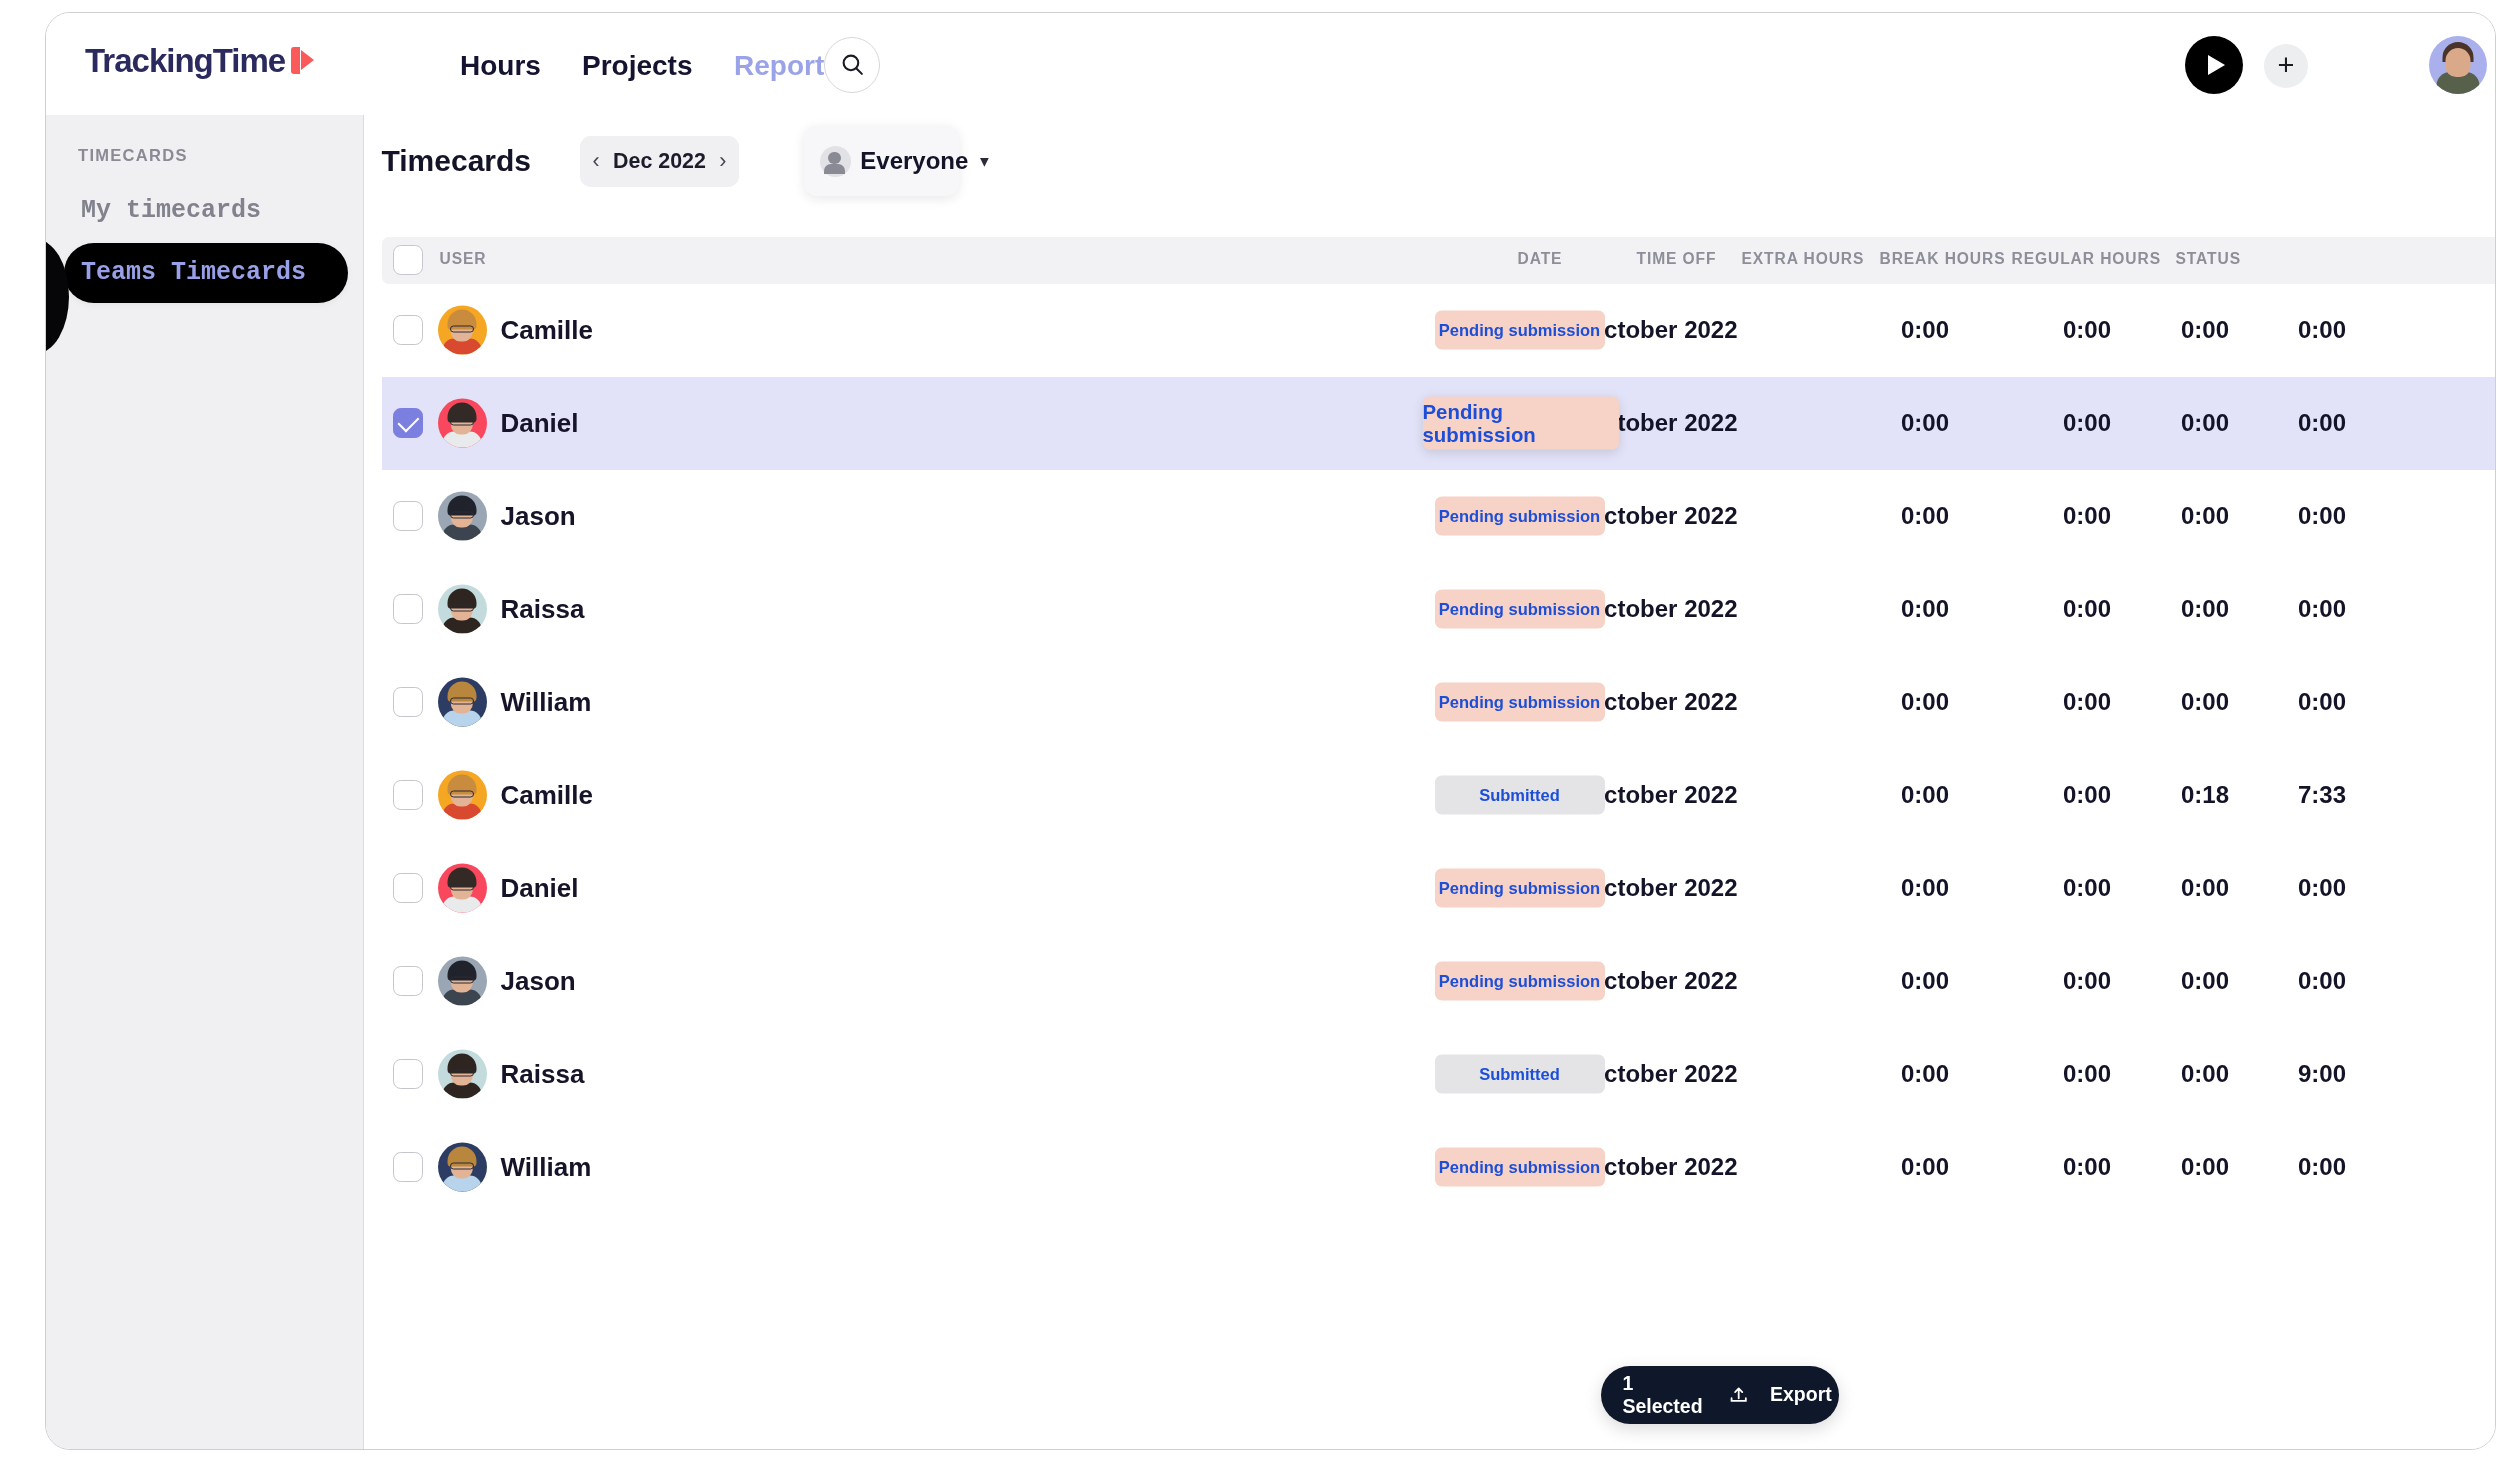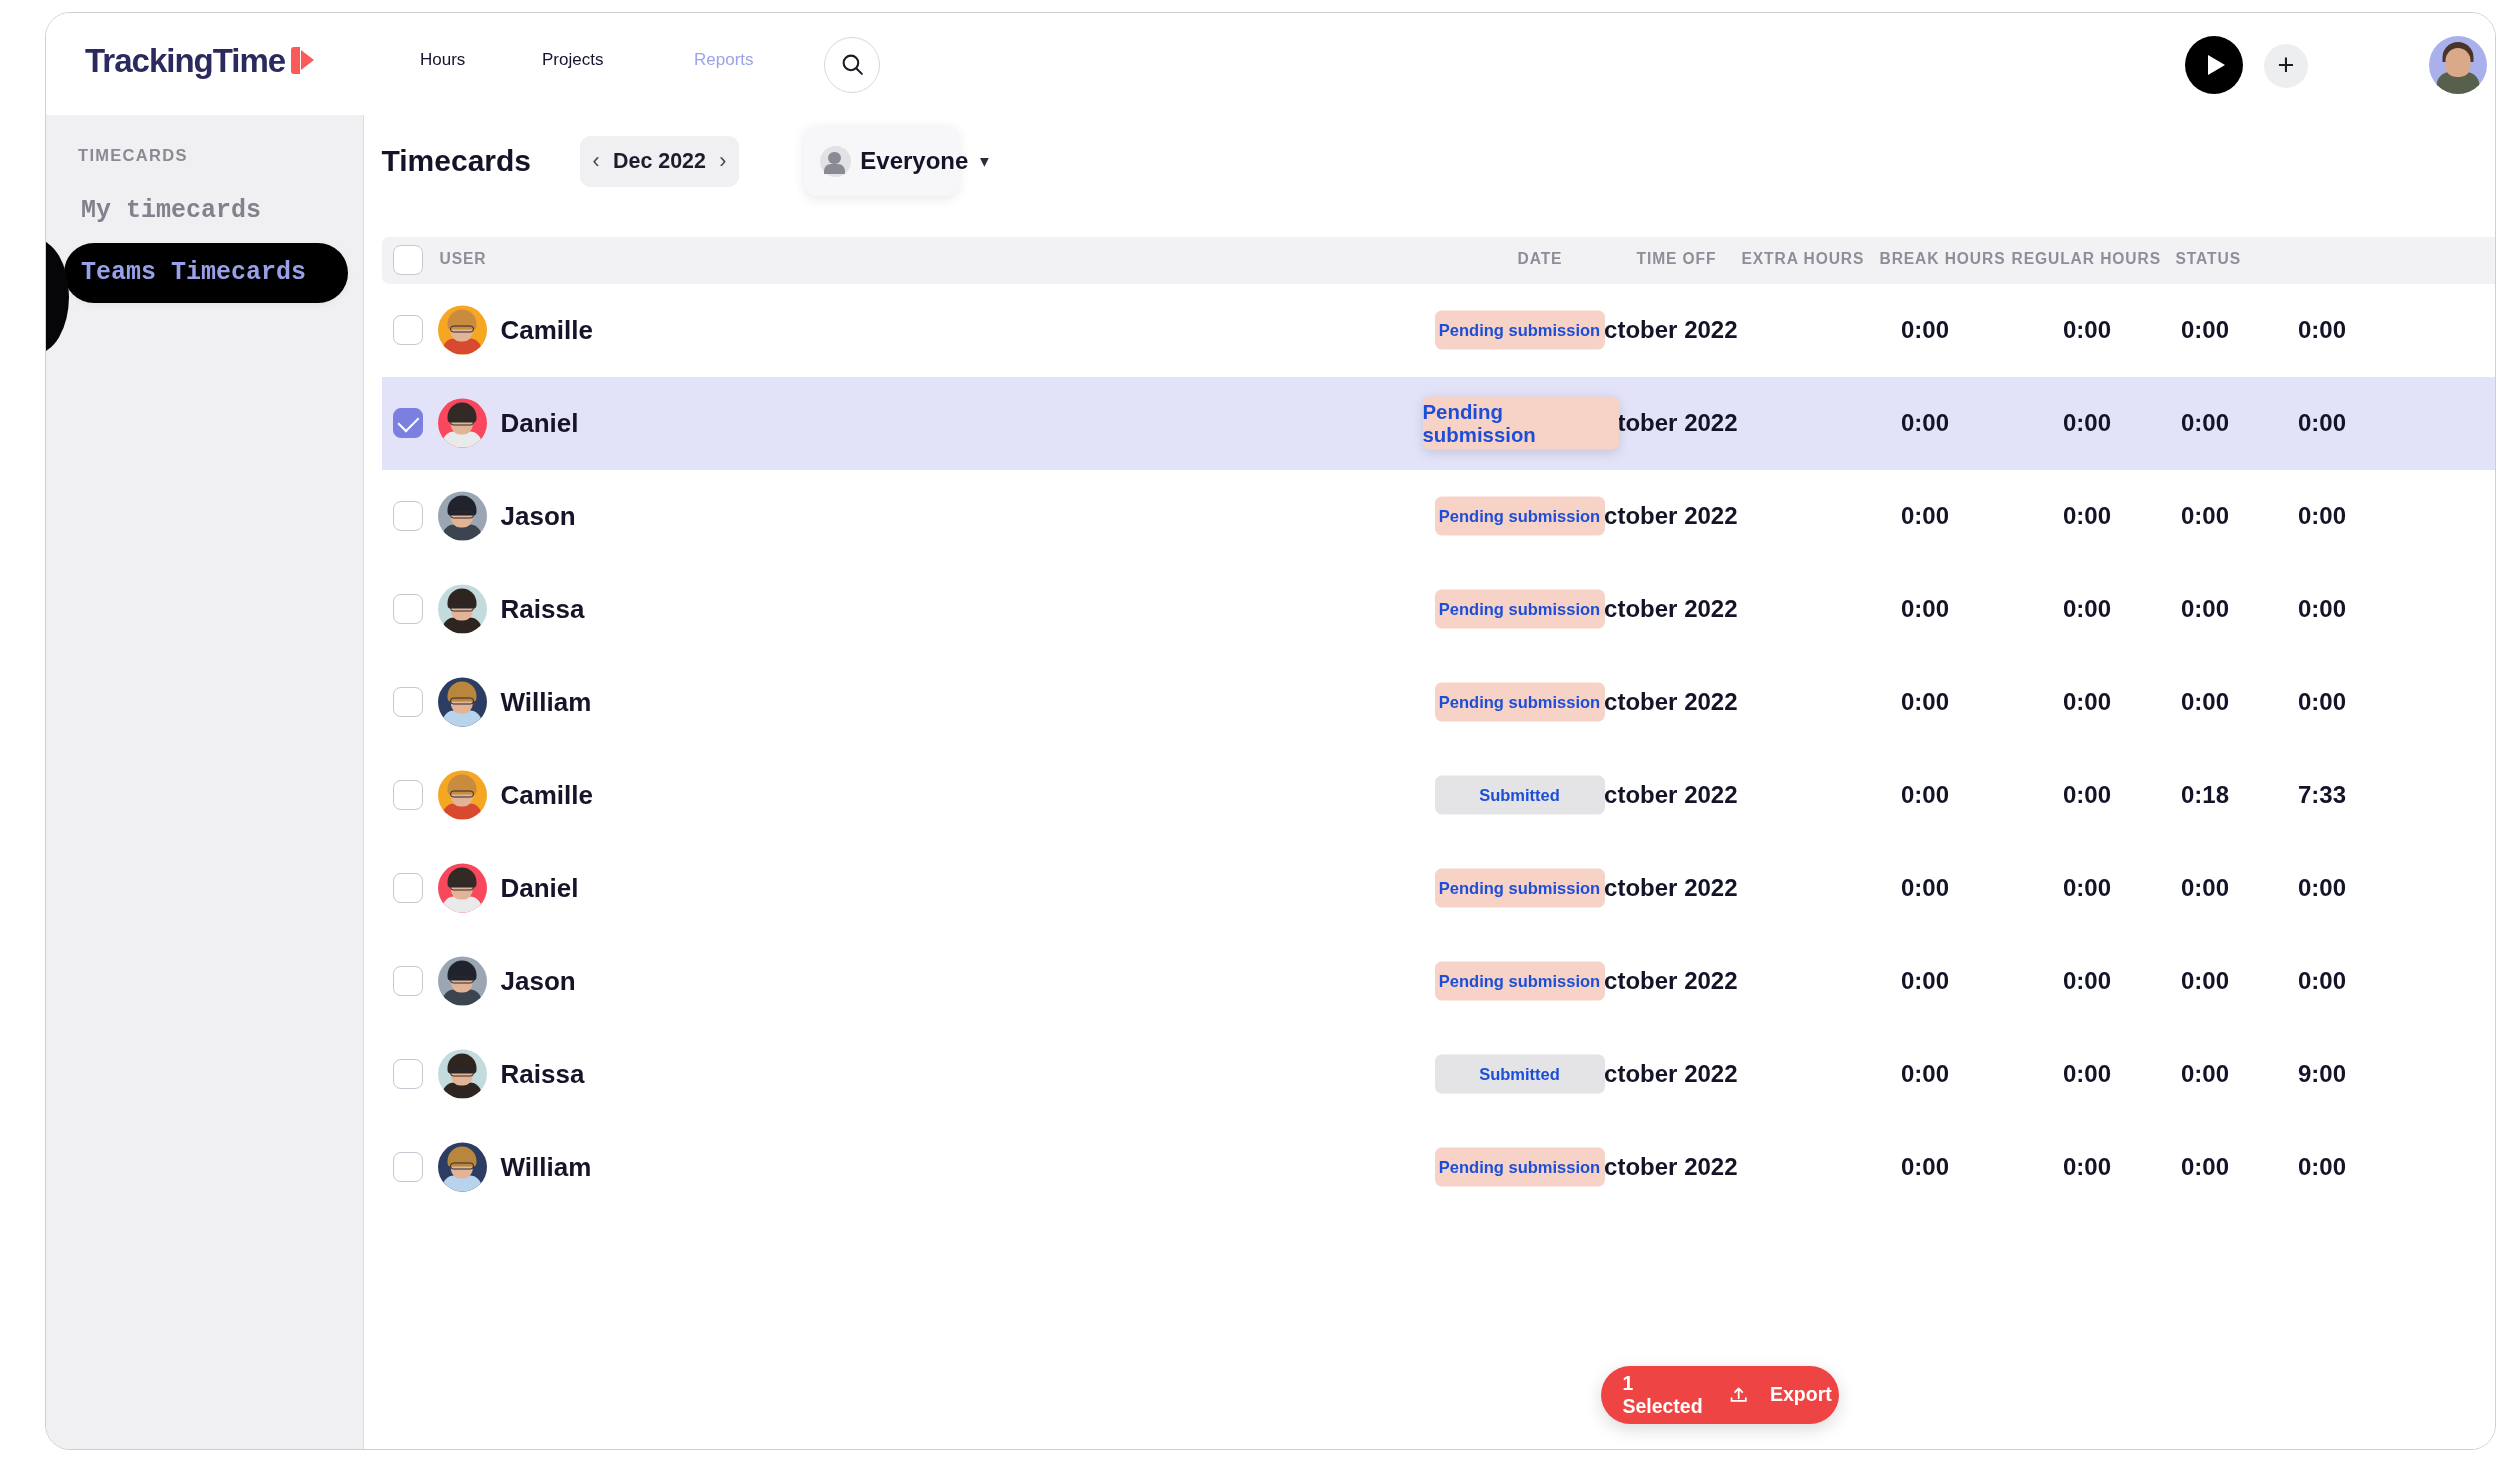--- a/index.html
+++ b/index.html
@@ -43,22 +43,22 @@
   }
   #logo-mark .lm-b{
     position:absolute; left:9.7px; top:2.9px;
     width:0; height:0;
     border-top:10.7px solid transparent;
     border-bottom:10.7px solid transparent;
     border-left:13.6px solid #fb5a5a;
   }
   .nav-link{
     position:absolute; top:37px;
-    font-size:17px; font-weight:normal;
-    color:#151430; cursor:pointer;
+    font-size:28px; font-weight:bold;
+    color:#151430; cursor:pointer;margin-left:40px;
   }
   #nav-hours{ left:374px; }
   #nav-projects{ left:496px; }
   #nav-reports{ left:648px; color:#9ba3e8; }
   #search-btn{
     position:absolute; left:778px; top:24px;
     width:56px; height:56px;
     border:1px solid #d8d8dc; border-radius:50%;
     background:#fff; cursor:pointer;
     display:flex; align-items:center; justify-content:center;
@@ -245,21 +245,21 @@
   .badge.submitted{ background:#e4e4e6; }
   .row.sel .badge{
     left:1041px; width:196px; height:53px; font-size:20.4px;
     box-shadow:0 2.9px 11.7px rgba(0,0,0,0.12);
   }
 
   
   #actionbar{
     position:absolute; left:1237px; top:1251px;
     width:238px; height:58px;
-    background:#ef4444; border-radius:29px;
+    background:#0f172a; border-radius:29px;
     display:flex; align-items:center;
     box-shadow:0 4.9px 17.5px rgba(0,0,0,0.15);
     z-index:50;
   }
   #sel-count{
     margin-left:21.4px; font-size:19.5px; font-weight:bold; color:#fff;
   }
   #export-btn{
     margin-left:25px; display:flex; align-items:center; gap:21px;
     font-size:19.5px; font-weight:bold; color:#fff; cursor:pointer;

